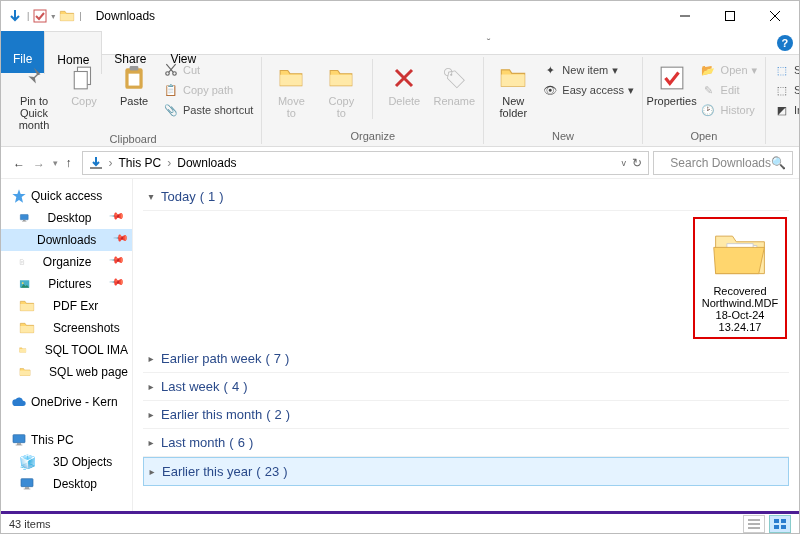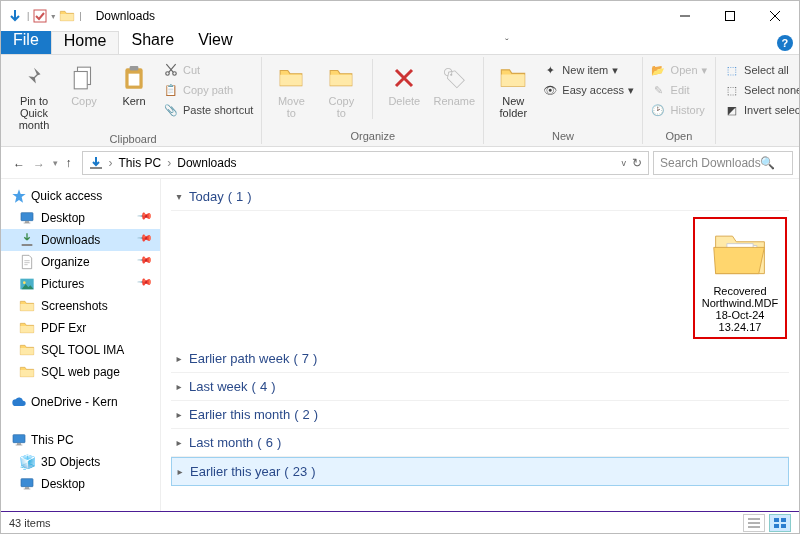--- a/index.html
+++ b/index.html
@@ -5,53 +5,53 @@
 * { margin:0; padding:0; box-sizing:border-box; font-family:"Segoe UI",Tahoma,sans-serif; }
 body { width:800px; height:534px; background:#fff; font-size:12px; color:#000; overflow:hidden; border:1px solid #bbb;}
 .titlebar { height:30px; display:flex; align-items:center; padding:0 2px; background:#fff;}
 .titlebar .qat { display:flex; align-items:center; gap:4px; padding:0 4px; }
 .titlebar .title { padding-left:10px; font-size:12px;}
 .titlebar .spacer { flex:1; }
 .win-controls { display:flex; }
 .win-controls div { width:45px; height:30px; display:flex; align-items:center; justify-content:center; }
 .win-controls svg { width:10px; height:10px; }
 .ribbon-tabs { height:24px; display:flex; align-items:stretch; border-bottom:1px solid #ddd; padding-right:6px;}
-.ribbon-tab { padding:0 12px; font-size:16px; cursor:default; }
+.ribbon-tab { padding:21px 12px; font-size:12px; cursor:default; }
 .ribbon-tab.file { background:#1979ca; color:#fff; }
 .ribbon-tab.active { background:#f5f5f5; border:1px solid #ddd; border-bottom:none;}
 .help-icon { margin-left:auto; align-self:center; width:16px; height:16px; background:#1979ca; border-radius:50%; color:#fff; display:flex; align-items:center; justify-content:center; font-size:11px; font-weight:bold;}
 .ribbon { height:92px; background:#f5f5f5; border-bottom:1px solid #ddd; display:flex; padding:2px 4px;}
 .rgroup { display:flex; flex-direction:column; align-items:center; border-right:1px solid #e0e0e0; padding:0 6px;}
 .rgroup-body { flex:1; display:flex; align-items:flex-start; gap:4px; padding-top:2px;}
 .rgroup-label { font-size:11px; color:#666; padding:2px 0;}
 .bigbtn { display:flex; flex-direction:column; align-items:center; justify-content:center; width:46px; text-align:center; font-size:11px; color:#333; gap:2px; padding-top:4px;}
 .bigbtn .ico { width:30px; height:30px; display:flex; align-items:center; justify-content:center;}
 .smallbtns { display:flex; flex-direction:column; gap:2px; padding-top:2px;}
 .smallbtn { display:flex; align-items:center; gap:4px; font-size:11px; color:#444; padding:1px 2px; white-space:nowrap;}
 .smallbtn .ico { width:16px; height:16px; display:flex; align-items:center; justify-content:center;}
 .addr { height:32px; display:flex; align-items:center; gap:4px; padding:2px 6px; border-bottom:1px solid #eee;}
 .nav-arrows { display:flex; align-items:center; gap:8px; padding:0 6px; color:#888;}
 .breadcrumb { flex:1; height:24px; border:1px solid #ccc; display:flex; align-items:center; padding:0 2px; font-size:12px;}
 .breadcrumb .bc-item { padding:0 4px;}
 .breadcrumb .bc-sep { color:#888; padding:0 2px;}
 .breadcrumb .bc-right { margin-left:auto; display:flex; align-items:center; gap:6px; color:#666; padding-right:4px;}
-.searchbox { width:140px; height:24px; border:1px solid #ccc; display:flex; align-items:center; padding:0 6px; color:#888; font-size:12px; justify-content:flex-start;}
+.searchbox { width:140px; height:24px; border:1px solid #ccc; display:flex; align-items:center; padding:0 6px; color:#888; font-size:12px; justify-content:flex-end;}
 .body { display:flex; height:calc(534px - 30px - 24px - 92px - 32px - 22px - 2px); }
-.nav { width:160px; border-right:1px solid #eee; overflow:hidden; padding-top:6px;}
-.nav-item { display:flex; align-items:center; gap:6px; padding:3px 4px 3px 18px; font-size:12px; white-space:nowrap;}
+.nav { width:132px; border-right:1px solid #eee; overflow:hidden; padding-top:6px;}
+.nav-item { display:flex; align-items:center; gap:18px; padding:3px 4px 3px 18px; font-size:12px; white-space:nowrap;}
 .nav-item.selected { background:#cde8ff;}
 .nav-head { padding-left:10px; display:flex; align-items:center; gap:4px;}
 .nav-item .pin { margin-left:auto; color:#999; font-size:10px; transform:rotate(45deg); padding-right:6px;}
 .content { flex:1; overflow:auto; padding:4px 10px;}
 .section-chev { color:#666; font-size:10px; width:12px; display:inline-block; text-align:center;}
 .section { display:flex; align-items:center; gap:4px; font-size:13px; color:#2a4a8a; padding:6px 2px; border-bottom:1px solid #f0f0f0; cursor:default;}
 .item-grid { display:flex; padding:6px 2px;justify-content:flex-end;}
 .item { width:94px; text-align:center; font-size:11px; padding:4px; border:2px solid #d00;}
 .item .fic { width:60px; height:60px; margin:0 auto 2px;}
-.statusbar { height:22px; border-top:1px solid #4c1d95; display:flex; align-items:center; padding:0 8px; font-size:11px; color:#333; background:#fff;}
+.statusbar { height:22px; border-top:3px solid #4c1d95; display:flex; align-items:center; padding:0 8px; font-size:11px; color:#333; background:#fff;}
 .statusbar .right { margin-left:auto; display:flex; gap:4px; align-items:center;}
 .view-toggle { width:22px; height:18px; border:1px solid #ccc; display:flex; align-items:center; justify-content:center;}
 .view-toggle.active { background:#cde8ff; border-color:#8cc;}
 .folder-svg { width:16px; height:16px;}
 svg { display:block; }
 .disabled { color:#bbb; }
 </style>
 </head>
 <body>
 
@@ -183,21 +183,21 @@
             </svg>
           </div>
         <span>Copy</span>
       </div>
       <div class="bigbtn">
         <div class="ico">
             <svg width="26" height="26">
               <use href="#i-paste"></use>
             </svg>
           </div>
-        <span>Kern</span>
+        <span>Paste</span>
       </div>
       <div class="smallbtns">
         <div class="smallbtn disabled">
             <span class="ico">
               <svg width="14" height="14">
                 <use href="#i-scissors"></use>
               </svg>
             </span>
             <span>Cut</span>
           </div>
@@ -265,20 +265,28 @@
       <div class="smallbtns">
         <div class="smallbtn"><span class="ico">✦</span><span>New item</span> ▾</div>
         <div class="smallbtn"><span class="ico">👁</span><span>Easy access</span> ▾</div>
       </div>
     </div>
     <div class="rgroup-label">New</div>
   </div>
 
   <div class="rgroup">
     <div class="rgroup-body">
+      <div class="bigbtn">
+          <div class="ico">
+            <svg width="26" height="26">
+              <use href="#i-check"></use>
+            </svg>
+          </div>
+          <span>Properties</span>
+        </div>
       <div class="smallbtns">
         <div class="smallbtn disabled"><span class="ico">📂</span><span>Open</span> ▾</div>
         <div class="smallbtn disabled">
             <span class="ico">✎</span>
             <span>Edit</span>
           </div>
         <div class="smallbtn disabled">
             <span class="ico">🕑</span>
             <span>History</span>
           </div>
@@ -368,27 +376,27 @@
         <svg width="16" height="16">
           <use href="#i-pic"></use>
         </svg>
         <span>Pictures</span>
         <span class="pin">📌</span>
       </div>
     <div class="nav-item">
         <svg class="folder-svg">
           <use href="#i-folder"></use>
         </svg>
-        <span>Screenshots</span>
+        <span>PDF Exr</span>
       </div>
     <div class="nav-item">
         <svg class="folder-svg">
           <use href="#i-folder"></use>
         </svg>
-        <span>PDF Exr</span>
+        <span>Screenshots</span>
       </div>
     <div class="nav-item">
         <svg class="folder-svg">
           <use href="#i-folder"></use>
         </svg>
         <span>SQL TOOL IMA</span>
       </div>
     <div class="nav-item">
         <svg class="folder-svg">
           <use href="#i-folder"></use>

